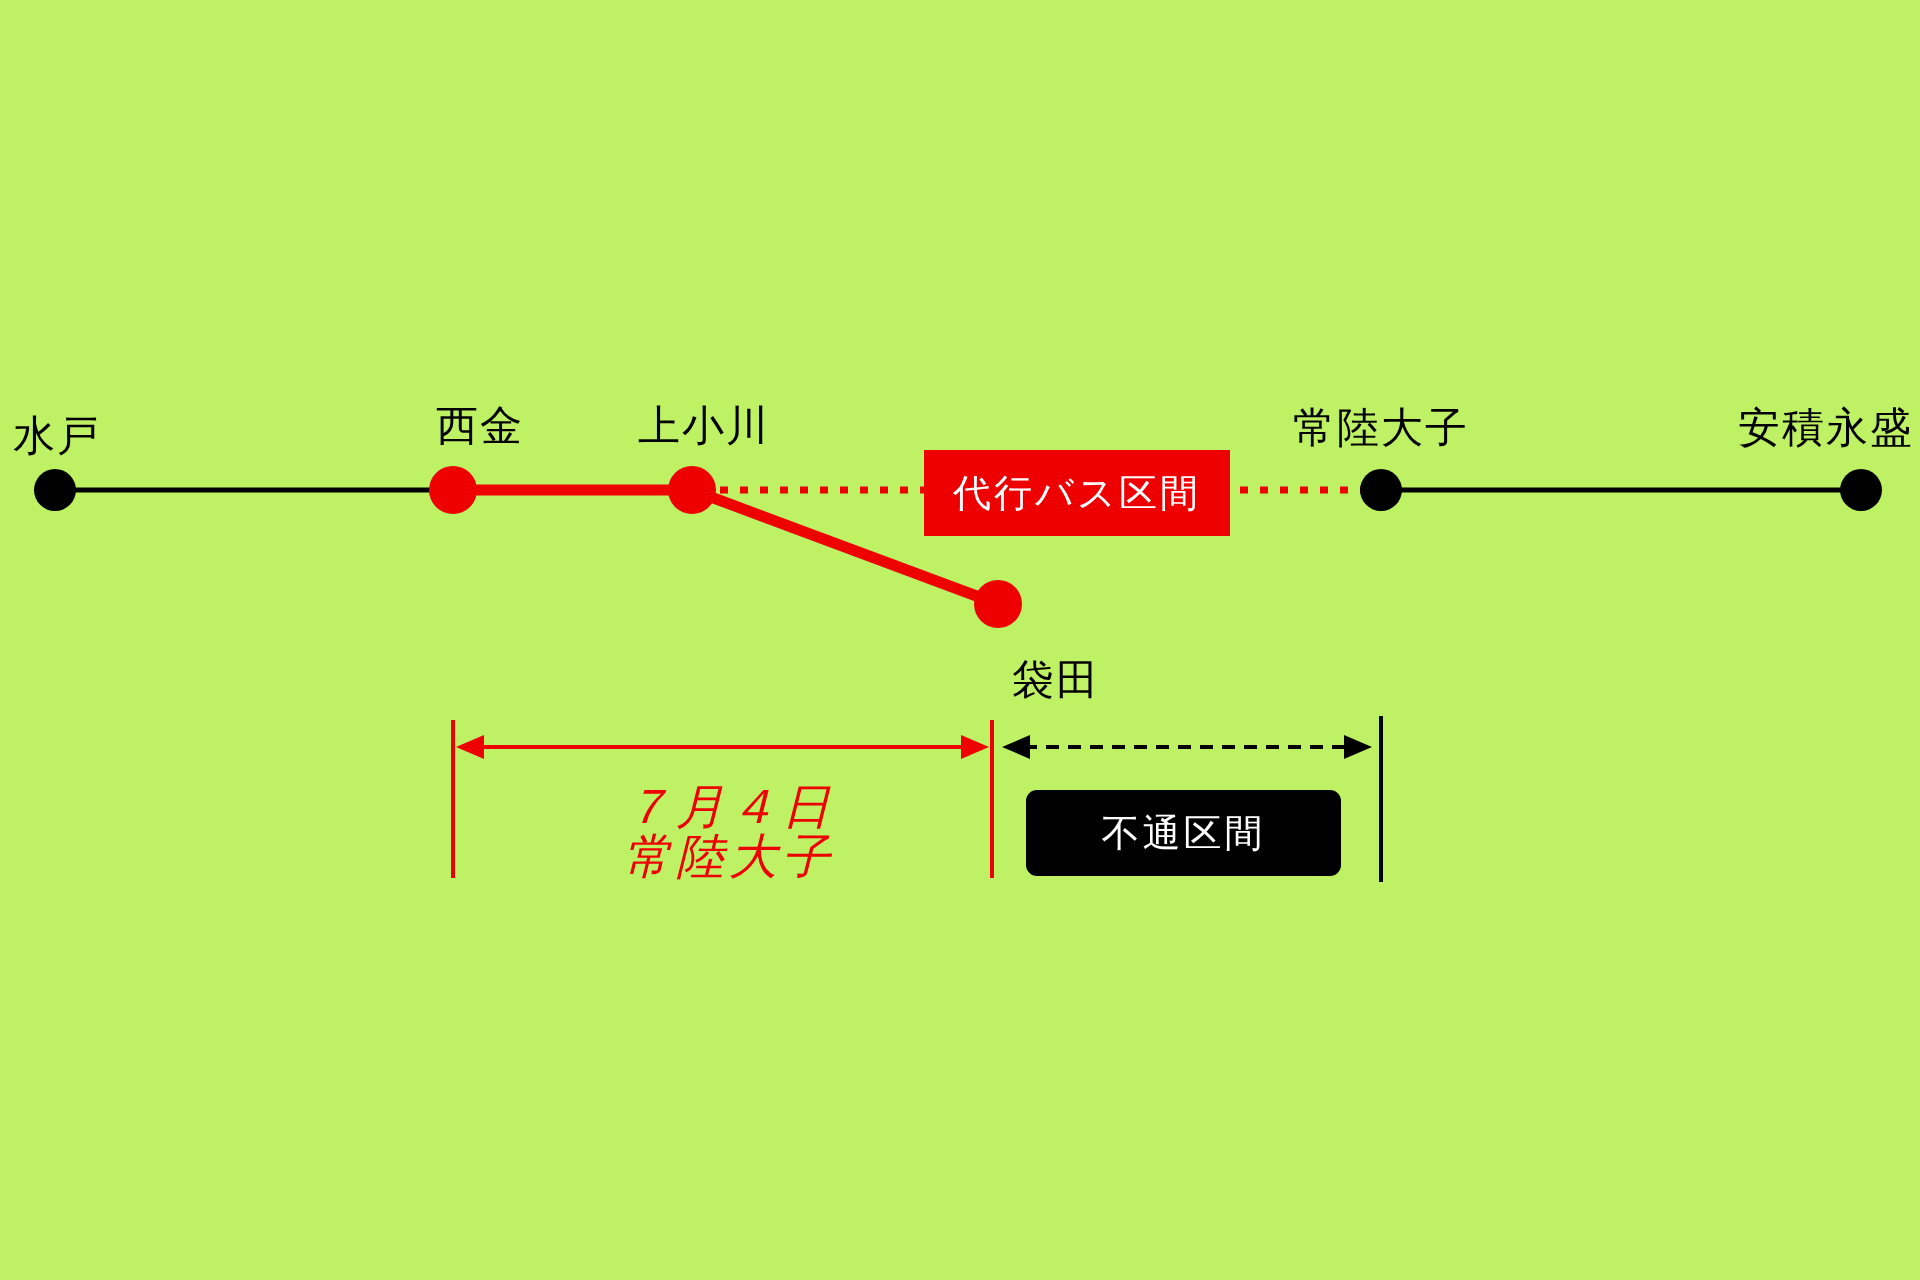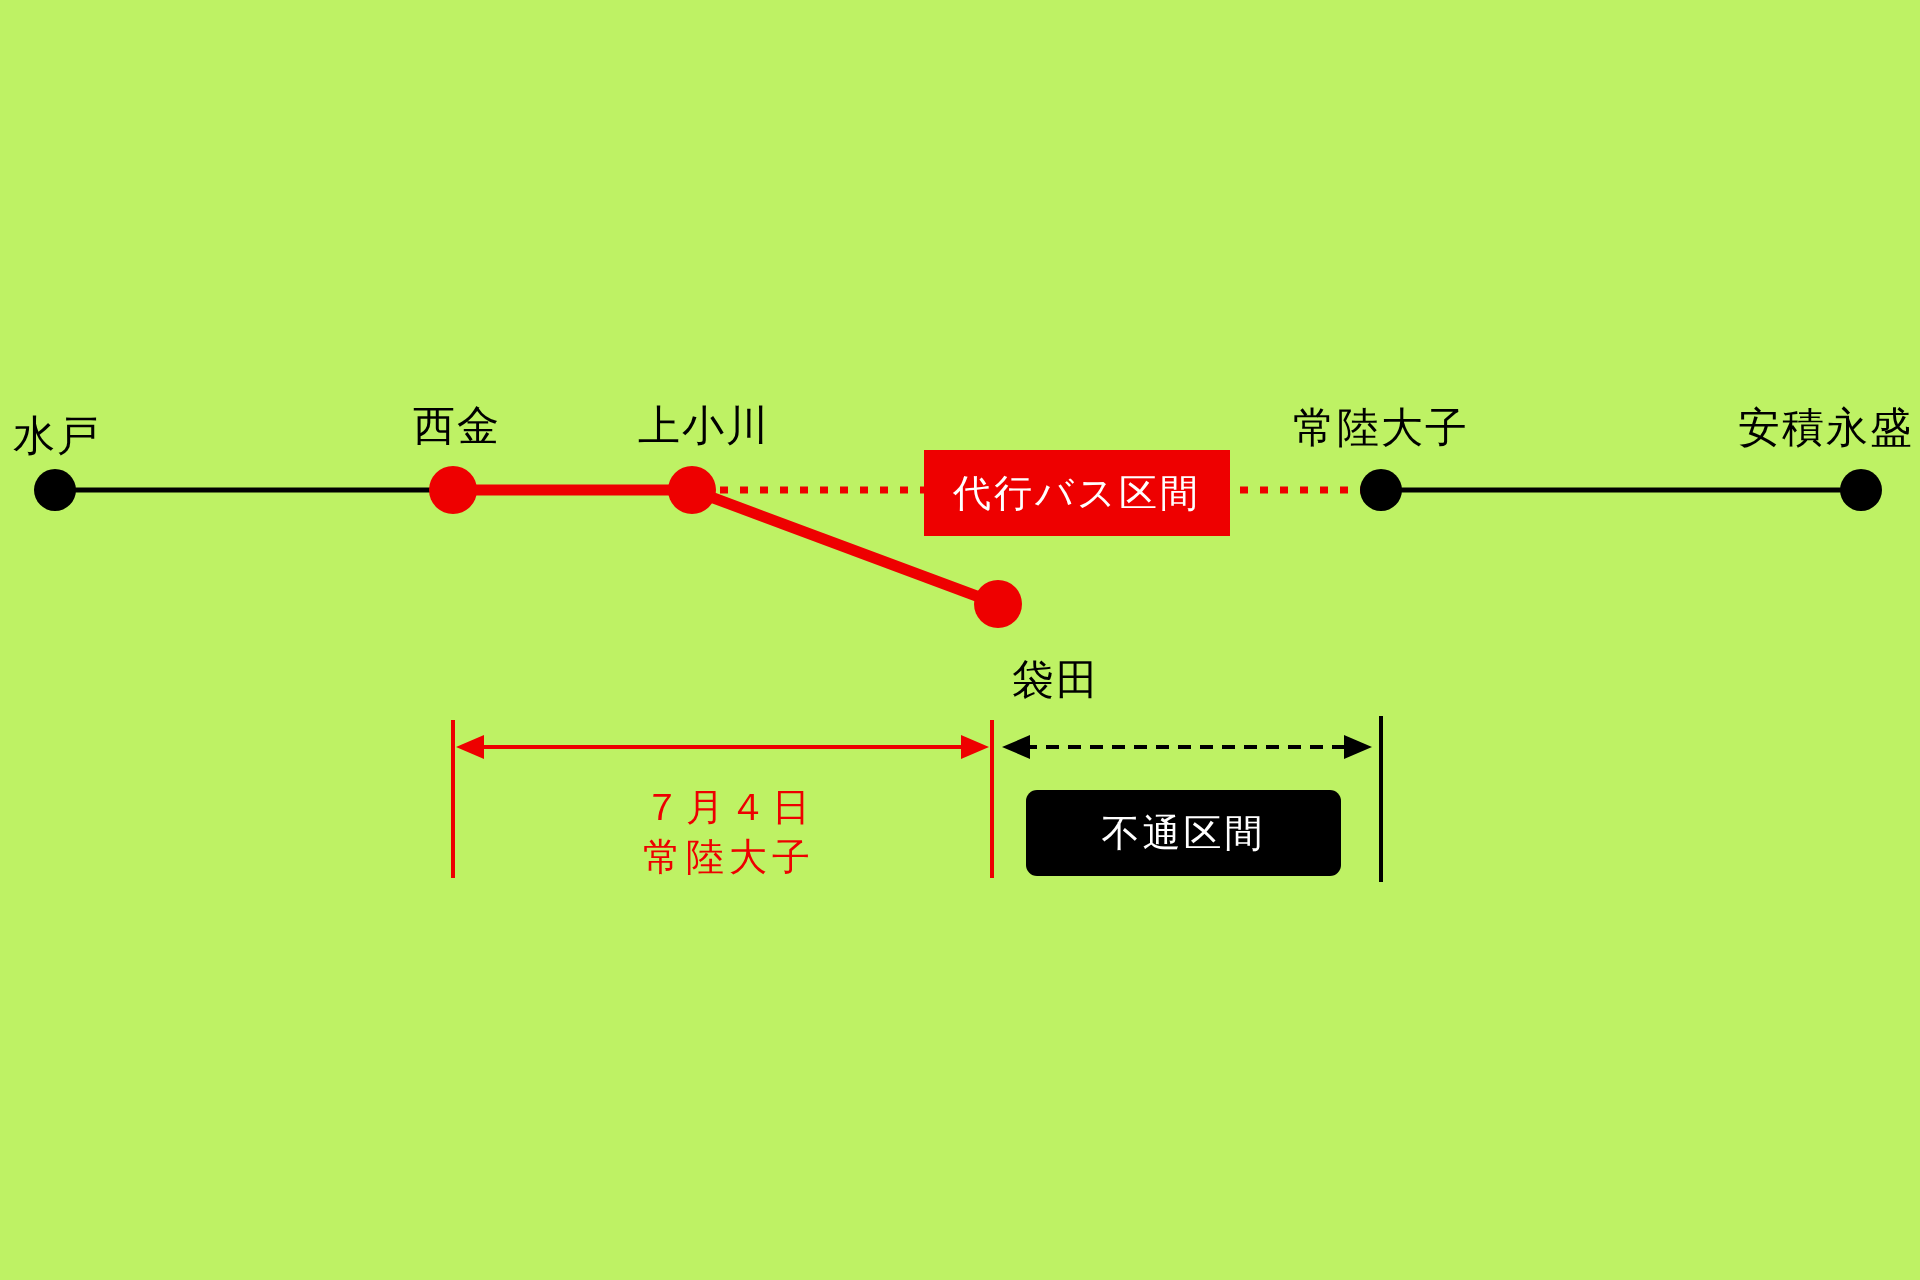--- a/index.html
+++ b/index.html
@@ -40,25 +40,26 @@
     font-size:38px;
     letter-spacing:3px;
     white-space:nowrap;
   }
   .badge-red{background:var(--red);margin-left:20px;}
   .badge-black{background:var(--black);}
   .resume-note{
     position:absolute;
     transform:translateX(-50%);
     color:var(--red);
-    font-size:38px;
+    font-size:48px;
     line-height:50px;
     text-align:center;
     letter-spacing:5px;
     white-space:nowrap;
+    font-style:italic;
   }
 </style>
 </head>
 <body>
 
 <div class="canvas">
 
   <svg class="svg-layer" width="1920" height="1280" viewBox="0 0 1920 1280">
 
     <line x1="55" y1="490" x2="453" y2="490" stroke="#000000" stroke-width="5"></line>
@@ -83,21 +84,21 @@
     <polygon points="989,747 961,735 961,759" fill="#ee0000"></polygon>
 
     <line x1="1381" y1="716" x2="1381" y2="882" stroke="#000000" stroke-width="4"></line>
 
     <line x1="1024" y1="747" x2="1350" y2="747" stroke="#000000" stroke-width="4" stroke-dasharray="13 9"></line>
     <polygon points="1002,747 1030,735 1030,759" fill="#000000"></polygon>
     <polygon points="1372,747 1344,735 1344,759" fill="#000000"></polygon>
   </svg>
 
   <div class="station-label" style="left:57px;  top:408px;">水戸</div>
-  <div class="station-label" style="left:457px; top:398px;">西金</div>
+  <div class="station-label" style="left:480px; top:398px;">西金</div>
   <div class="station-label" style="left:692px; top:398px;margin-left:12px;">上小川</div>
   <div class="station-label right-edge" style="top:400px;">安積永盛</div>
   <div class="station-label" style="left:1381px;top:400px;">常陸大子</div>
   <div class="station-label" style="left:1056px;top:652px;">袋田</div>
 
   <div class="badge badge-red" style="left:904px; top:450px; width:306px; height:86px;">代行バス区間</div>
 
   <div class="badge badge-black" style="left:1026px; top:790px; width:315px; height:86px;border-radius:11px;">不通区間</div>
 
   <div class="resume-note" style="left:729px; top:782px;">

